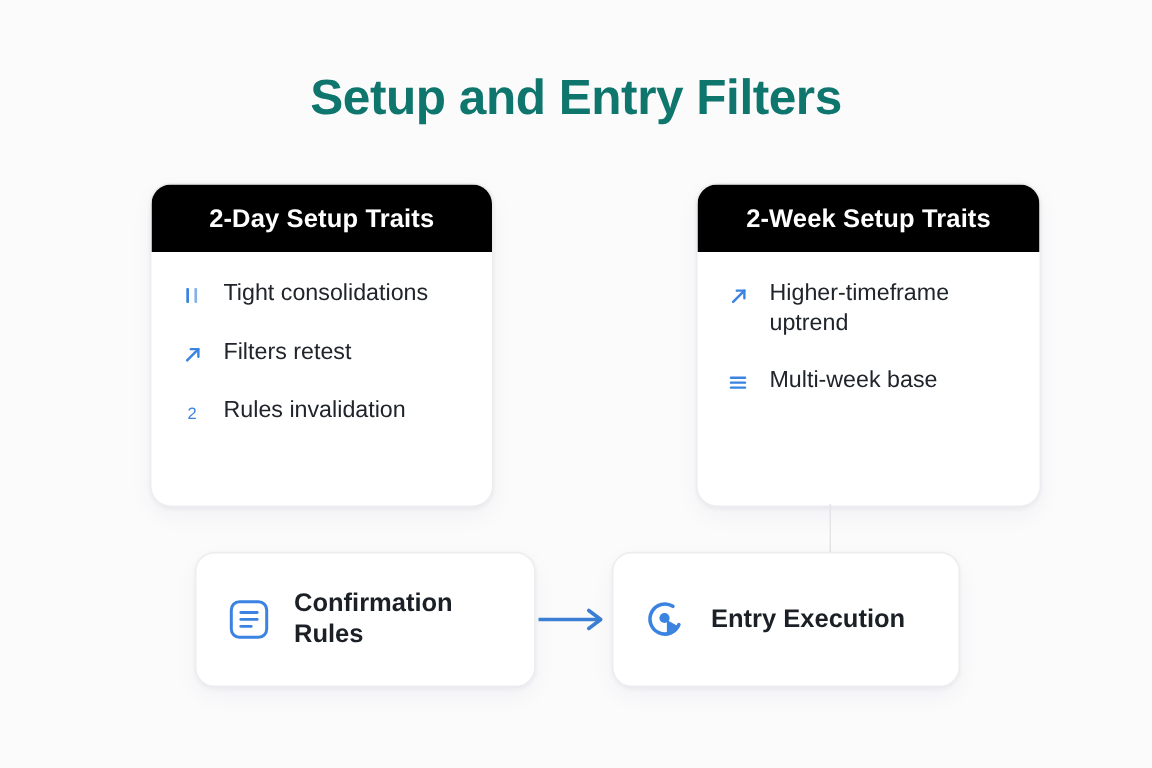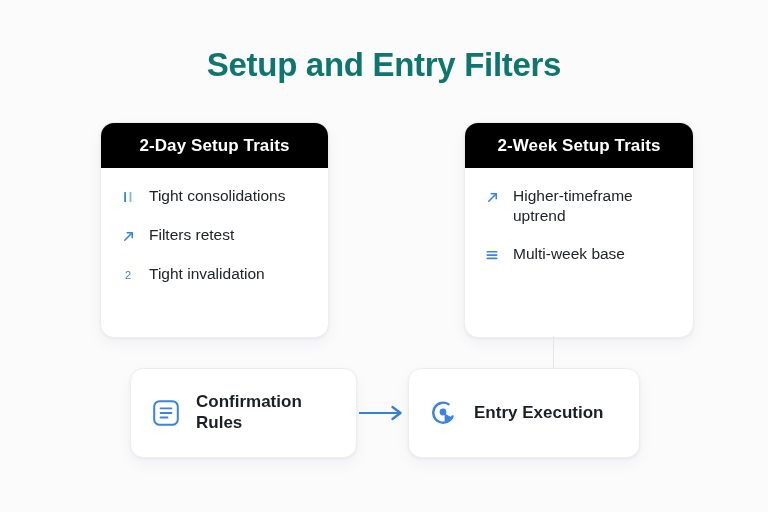--- a/index.html
+++ b/index.html
@@ -166,21 +166,21 @@
         </span>
         <span class="trait-text">Filters retest</span>
       </div>
 
       <div class="trait-row">
         <span class="trait-icon">
           <svg width="14" height="14" viewBox="0 0 14 14" aria-hidden="true">
             <text x="7" y="11" text-anchor="middle" font-family="Liberation Sans, sans-serif" font-size="11" fill="currentColor">2</text>
           </svg>
         </span>
-        <span class="trait-text">Tight invalidation</span>
+        <span class="trait-text">Rules invalidation</span>
       </div>
 
     </div>
   </div>
 
   <div class="trait-card card-right">
     <div class="card-header">2-Week Setup Traits</div>
     <div class="card-body">
 
       <div class="trait-row">

